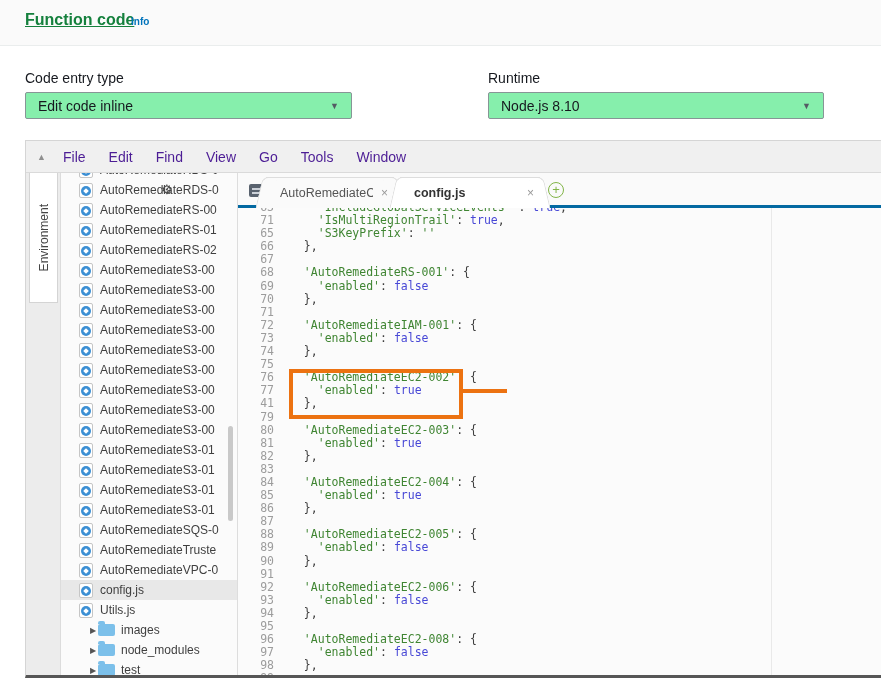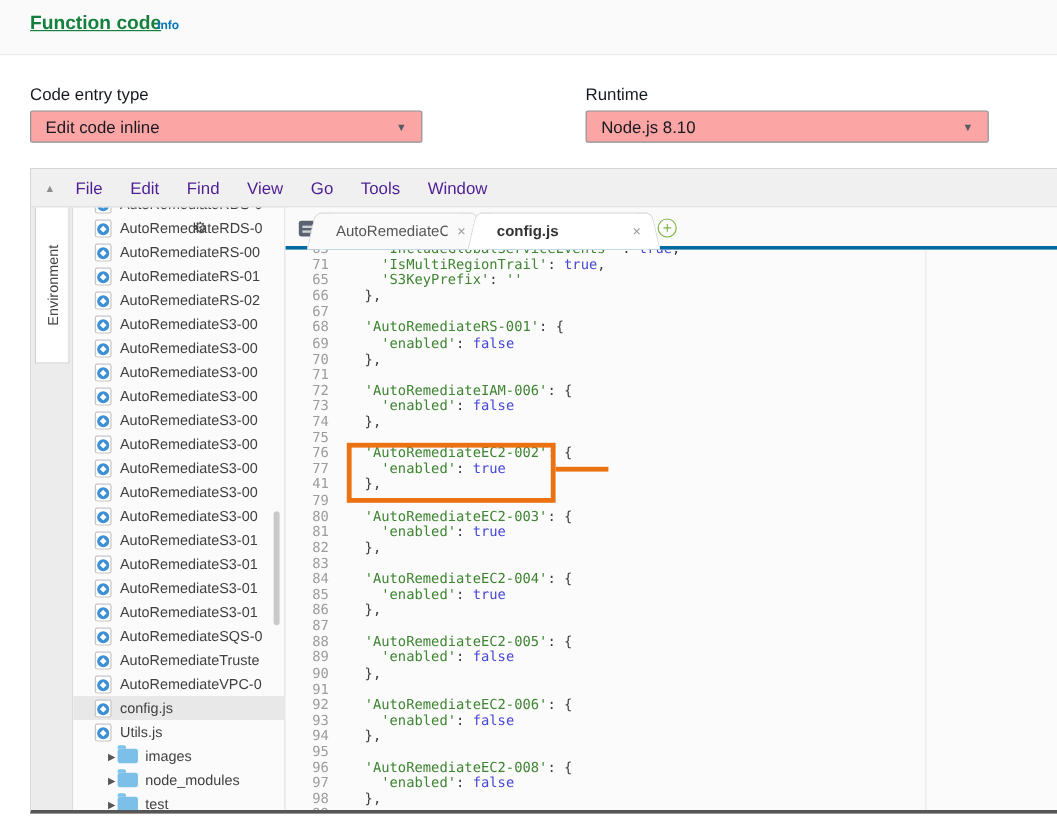--- a/index.html
+++ b/index.html
@@ -8,21 +8,21 @@
   #screen { position:relative; width:881px; height:682px; background:#fff; overflow:hidden; }
 
   
   .page-header { position:absolute; left:0; top:0; width:881px; height:46px;
     background:#fafafa; border-bottom:1px solid #eaeded; }
   .page-title { position:absolute; left:25px; top:11px; font-size:16px; font-weight:bold; color:#15803d;text-decoration:underline; }
   .info-link { position:absolute; left:131px; top:16px; font-size:10px; font-weight:bold; color:#0073bb; cursor:pointer; }
 
   
   .field-label { position:absolute; font-size:14px; color:#16191f; }
-  .select-box { position:absolute; height:27px; background:#fca5a5; border:1px solid #879596; border-radius:2px;
+  .select-box { position:absolute; height:27px; background:#86efac; border:1px solid #879596; border-radius:2px;
     font-size:14px; color:#16191f; display:flex; align-items:center; padding:0 12px; cursor:pointer; }
   .select-box .caret { position:absolute; right:12px; top:8px; font-size:9px; color:#545b64; }
 
   
   .ide { position:absolute; left:25px; top:140px; width:856px; height:538px;
     border-left:1px solid #d5d5d5; border-top:1px solid #d5d5d5; border-bottom:3px solid #565656;
     background:#fbfbfb; overflow:hidden; }
 
   .menubar { position:absolute; left:0; top:0; right:0; height:32px; background:#f0f0f0;
     border-bottom:1px solid #dadada; display:flex; align-items:center; padding-left:37px; gap:23px; }
@@ -282,21 +282,21 @@
         <div class="code-lines" id="code-lines">
             <div class="code-line"><span class="ln">63</span><span class="lc"><span class="seg-p">    </span><span class="seg-s">'IncludeGlobalServiceEvents'</span><span class="seg-p"> : </span><span class="seg-k">true</span><span class="seg-p">,</span></span></div>
             <div class="code-line"><span class="ln">71</span><span class="lc"><span class="seg-p">    </span><span class="seg-s">'IsMultiRegionTrail'</span><span class="seg-p">: </span><span class="seg-k">true</span><span class="seg-p">,</span></span></div>
             <div class="code-line"><span class="ln">65</span><span class="lc"><span class="seg-p">    </span><span class="seg-s">'S3KeyPrefix'</span><span class="seg-p">: </span><span class="seg-s">''</span></span></div>
             <div class="code-line"><span class="ln">66</span><span class="lc"><span class="seg-p">  },</span></span></div>
             <div class="code-line"><span class="ln">67</span><span class="lc"></span></div>
             <div class="code-line"><span class="ln">68</span><span class="lc"><span class="seg-p">  </span><span class="seg-s">'AutoRemediateRS-001'</span><span class="seg-p">: {</span></span></div>
             <div class="code-line"><span class="ln">69</span><span class="lc"><span class="seg-p">    </span><span class="seg-s">'enabled'</span><span class="seg-p">: </span><span class="seg-k">false</span></span></div>
             <div class="code-line"><span class="ln">70</span><span class="lc"><span class="seg-p">  },</span></span></div>
             <div class="code-line"><span class="ln">71</span><span class="lc"></span></div>
-            <div class="code-line"><span class="ln">72</span><span class="lc"><span class="seg-p">  </span><span class="seg-s">'AutoRemediateIAM-006'</span><span class="seg-p">: {</span></span></div>
+            <div class="code-line"><span class="ln">72</span><span class="lc"><span class="seg-p">  </span><span class="seg-s">'AutoRemediateIAM-001'</span><span class="seg-p">: {</span></span></div>
             <div class="code-line"><span class="ln">73</span><span class="lc"><span class="seg-p">    </span><span class="seg-s">'enabled'</span><span class="seg-p">: </span><span class="seg-k">false</span></span></div>
             <div class="code-line"><span class="ln">74</span><span class="lc"><span class="seg-p">  },</span></span></div>
             <div class="code-line"><span class="ln">75</span><span class="lc"></span></div>
             <div class="code-line"><span class="ln">76</span><span class="lc"><span class="seg-p">  </span><span class="seg-s">'AutoRemediateEC2-002'</span><span class="seg-p">: {</span></span></div>
             <div class="code-line"><span class="ln">77</span><span class="lc"><span class="seg-p">    </span><span class="seg-s">'enabled'</span><span class="seg-p">: </span><span class="seg-k">true</span></span></div>
             <div class="code-line"><span class="ln">41</span><span class="lc"><span class="seg-p">  },</span></span></div>
             <div class="code-line"><span class="ln">79</span><span class="lc"></span></div>
             <div class="code-line"><span class="ln">80</span><span class="lc"><span class="seg-p">  </span><span class="seg-s">'AutoRemediateEC2-003'</span><span class="seg-p">: {</span></span></div>
             <div class="code-line"><span class="ln">81</span><span class="lc"><span class="seg-p">    </span><span class="seg-s">'enabled'</span><span class="seg-p">: </span><span class="seg-k">true</span></span></div>
             <div class="code-line"><span class="ln">82</span><span class="lc"><span class="seg-p">  },</span></span></div>

